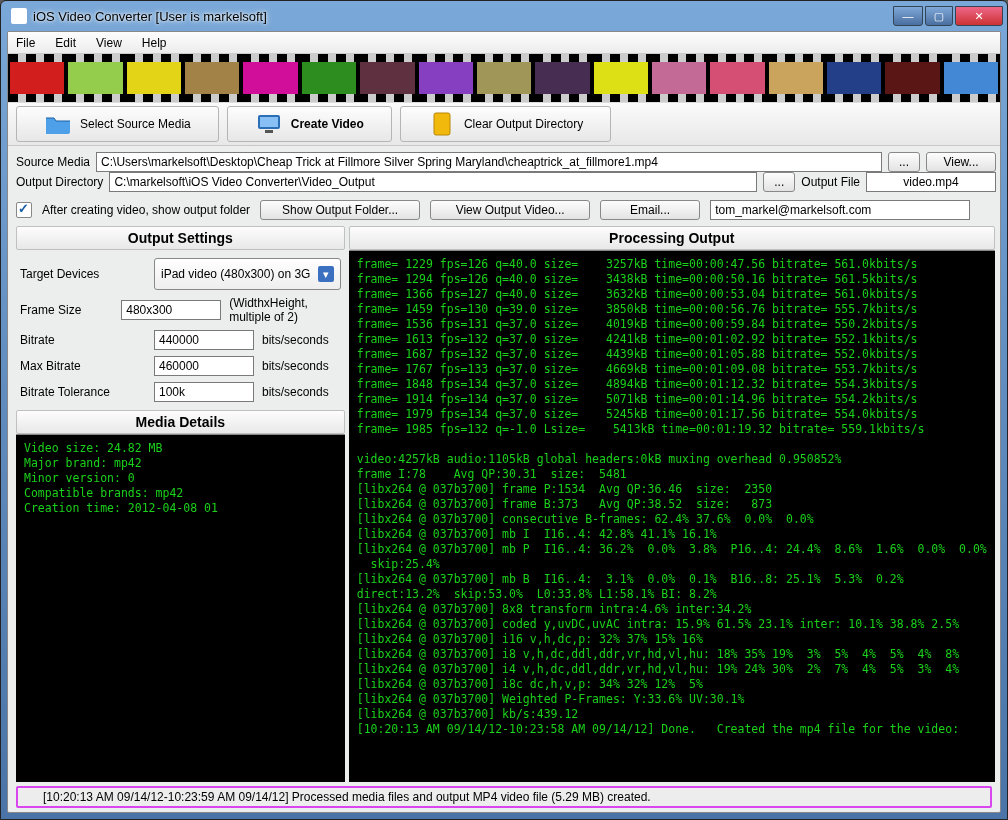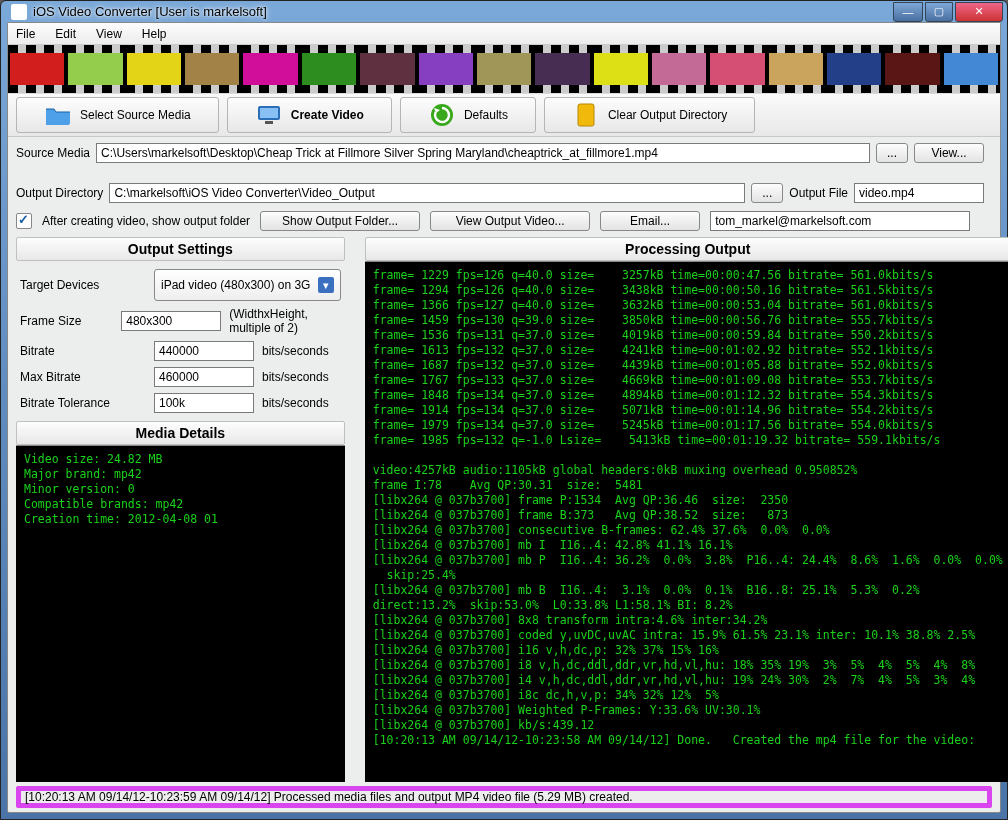--- a/index.html
+++ b/index.html
@@ -1,61 +1,61 @@
 <!DOCTYPE html>
 <html><head>
 <meta charset="utf-8">
 <style>
 * { box-sizing: border-box; margin: 0; padding: 0; }
 body { font-family: "Segoe UI", Tahoma, sans-serif; font-size: 12px; background: #5a5a5a; width: 1008px; height: 820px; overflow: hidden; }
 .window { width: 1008px; height: 820px; background: linear-gradient(180deg, #7aa8d8 0%, #5f8bbf 50%, #4a74a8 100%); border: 1px solid #222; border-radius: 6px 6px 0 0; display: flex; flex-direction: column; }
-.titlebar { height: 21px; display: flex; align-items: center; padding: 0 4px; color: #000; }
+.titlebar { height: 30px; display: flex; align-items: center; padding: 0 4px; color: #000; }
 .titlebar-icon { width: 16px; height: 16px; margin: 0 6px; background: #fff; border-radius: 2px; display: inline-block; }
 .titlebar-text { flex: 1; font-size: 13px; text-shadow: 0 0 6px #fff, 0 0 3px #fff; }
 .win-btns { display: flex; gap: 2px; }
 .win-btn { width: 30px; height: 20px; border-radius: 0 0 3px 3px; border: 1px solid #345; display: flex; align-items: center; justify-content: center; font-size: 11px; color: #fff; background: linear-gradient(#7fa8d8,#496fa0); cursor: pointer; }
 .win-btn.close { width: 48px; background: linear-gradient(#e68,#c33); }
 .win-btn.max { width: 28px; }
 .client { flex: 1; background: #eceeee; border: 1px solid #888; margin: 0 6px 6px 6px; display: flex; flex-direction: column; border-radius: 2px; }
 .menubar { height: 22px; background: linear-gradient(#fdfdfd,#ececec); border-bottom: 1px solid #ccc; display: flex; align-items: center; padding: 0 4px; gap: 12px; font-size: 12px; }
 .menubar span { cursor: pointer; padding: 2px 4px; }
 .filmstrip { height: 48px; background: #000; display: flex; overflow: hidden; }
 .filmstrip .segseg { flex: 1; position: relative; }
 .filmstrip .segseg::before, .filmstrip .segseg::after { content:""; position:absolute; left:0; right:0; height:8px; background: repeating-linear-gradient(90deg,#000 0 10px,#ccc 10px 18px); }
 .filmstrip .segseg::before { top:0; } .filmstrip .segseg::after { bottom:0; }
 .filmstrip .frame { position:absolute; top:8px; bottom:8px; left:2px; right:2px; }
 .toolbar { height: 44px; background: linear-gradient(#fafafa,#e8e8e8); border-top:1px solid #ddd; border-bottom:1px solid #c8c8c8; display:flex; align-items:center; padding: 4px 8px; gap: 8px; }
 .tbtn { height: 36px; background: linear-gradient(#fdfdfd,#e7e7e7); border:1px solid #b5b5b5; border-radius: 3px; display:flex; align-items:center; gap:8px; padding: 0 27px; cursor:pointer; font-size:12px; }
 .tbtn .ticon { width:28px; height:28px; display:flex; align-items:center; justify-content:center; }
 .tbtn b { font-weight:bold; }
-.path-rows { padding: 6px 16px 4px 8px; display:flex; flex-direction:column; gap:20px; }
+.path-rows { padding: 6px 4px 4px 8px; display:flex; flex-direction:column; gap:0; }
 .row { display:flex; align-items:center; gap:6px; }
 .row label { font-size:12px; white-space:nowrap; }
 .txt { height:20px; border:1px solid #7a7a7a; background:#fff; padding:0 4px; font-size:12px; font-family:inherit; }
 .btn-sm { height:20px; border:1px solid #888; background:linear-gradient(#fdfdfd,#e3e3e3); border-radius:3px; font-size:12px; padding:0 10px; cursor:pointer; }
 .ckline { display:flex; align-items:center; gap:10px; padding: 4px 8px 6px 8px; }
 .ckbox { width:16px; height:16px; background:#fff; border:1px solid #888; border-radius:2px; position:relative; display:inline-block; }
 .ckbox::after { content:"✓"; position:absolute; top:-2px; left:1px; color:#1a5fa8; font-size:13px; font-weight:bold; }
 .ckline .gap { flex:1; }
 .ckline .email-txt { width: 260px; }
-.mid { flex:1; display:flex; padding: 0 8px 4px 8px; gap:20px; min-height:0; }
+.mid { flex:1; display:flex; padding: 0 8px 4px 8px; gap:4px; min-height:0; }
 .leftcol { width: 482px; display:flex; flex-direction:column; gap:2px; }
 .rightcol { flex:1; display:flex; flex-direction:column; }
 .panelhdr { text-align:center; font-weight:bold; font-size:14px; background:linear-gradient(#fdfdfd,#e8e8e8); border:1px solid #c0c0c0; padding:3px 0; border-radius:2px; }
 .settings { padding:6px 4px 2px 4px; display:flex; flex-direction:column; gap:6px; }
 .srow { display:flex; align-items:center; gap:8px; }
 .srow .slabel { width:126px; }
 .select { display:flex; align-items:center; justify-content:space-between; height:32px; border:1px solid #888; border-radius:3px; background:linear-gradient(#fff,#eee); padding:0 6px; flex:1; cursor:pointer; }
 .select .arrow { width:16px; height:16px; background:#3b6fbf; border-radius:2px; display:flex; align-items:center; justify-content:center; color:#fff; font-size:11px; }
 .srow .sinput { width:100px; }
 .srow .sunit { font-size:12px; }
 .mediadetails { flex:1; display:flex; flex-direction:column; margin-top:4px; min-height:0; }
 .console { flex:1; background:#000; color:#1bd11b; font-family: "Lucida Console","Consolas",monospace; font-size:11.5px; padding:6px 8px; overflow:hidden; white-space:pre; line-height:15px; border-top:1px solid #888; }
 .console.proc { color:#1bd11b; }
-.statusbar { height:22px; border-top:1px solid #c0c0c0; background:#ededed; display:flex; align-items:center; padding:0 4px; font-size:12px; margin:0 8px 4px 8px; border:5px solid #d946ef; border-radius:2px; }
+.statusbar { height:22px; border-top:1px solid #c0c0c0; background:#ededed; display:flex; align-items:center; padding:0 25px; font-size:12px; margin:0 8px 4px 8px; border:2px solid #d946ef; border-radius:2px; }
 svg { display:block; }
 </style>
 </head>
 <body>
 
 <div class="window">
   <div class="titlebar">
     <span class="titlebar-icon"></span>
     <span class="titlebar-text">iOS Video Converter [User is markelsoft]</span>
     <div class="win-btns">
@@ -142,30 +142,20 @@
           <svg width="28" height="24" viewBox="0 0 28 24">
               <rect x="3" y="3" width="22" height="14" rx="2" fill="#2a6fb5"></rect>
               <rect x="5" y="5" width="18" height="10" fill="#88c0f5"></rect>
               <rect x="10" y="18" width="8" height="3" fill="#555"></rect>
             </svg>
         </span>
         <b>Create Video</b>
       </div>
       <div class="tbtn">
         <span class="ticon">
-          <svg width="26" height="26" viewBox="0 0 26 26">
-              <circle cx="13" cy="13" r="11" fill="#3aa81d"></circle>
-              <path d="M13 6a7 7 0 1 1-6.3 4" stroke="#fff" stroke-width="2.4" fill="none"></path>
-              <path d="M5 6l2 5 4-3z" fill="#fff"></path>
-            </svg>
-        </span>
-        <span>Defaults</span>
-      </div>
-      <div class="tbtn">
-        <span class="ticon">
           <svg width="22" height="26" viewBox="0 0 22 26">
               <rect x="3" y="2" width="16" height="22" rx="2" fill="#f2b90d"></rect>
               <rect x="3" y="2" width="16" height="22" rx="2" fill="none" stroke="#b88707"></rect>
             </svg>
         </span>
         <span>Clear Output Directory</span>
       </div>
     </div>
 
     <div class="path-rows">
@@ -173,21 +163,21 @@
         <label>Source Media</label>
         <input class="txt" style="flex: 1 1 0%;" value="C:\Users\markelsoft\Desktop\Cheap Trick at Fillmore Silver Spring Maryland\cheaptrick_at_fillmore1.mp4">
         <button class="btn-sm">...</button>
         <button class="btn-sm" style="width:70px">View...</button>
       </div>
       <div class="row">
         <label>Output Directory</label>
         <input class="txt" style="flex: 1 1 0%;" value="C:\markelsoft\iOS Video Converter\Video_Output">
         <button class="btn-sm">...</button>
         <label>Output File</label>
-        <input class="txt" style="width: 130px;" value="video.mp4">
+        <input class="txt" style="width: 130px; text-align: center;" value="video.mp4">
       </div>
     </div>
 
     <div class="ckline">
       <span class="ckbox"></span>
       <span>After creating video, show output folder</span>
       <button class="btn-sm" style="width:160px">Show Output Folder...</button>
       <button class="btn-sm" style="width:160px">View Output Video...</button>
       <button class="btn-sm" style="width:100px">Email...</button>
       <input class="txt email-txt" value="tom_markel@markelsoft.com" style="">

